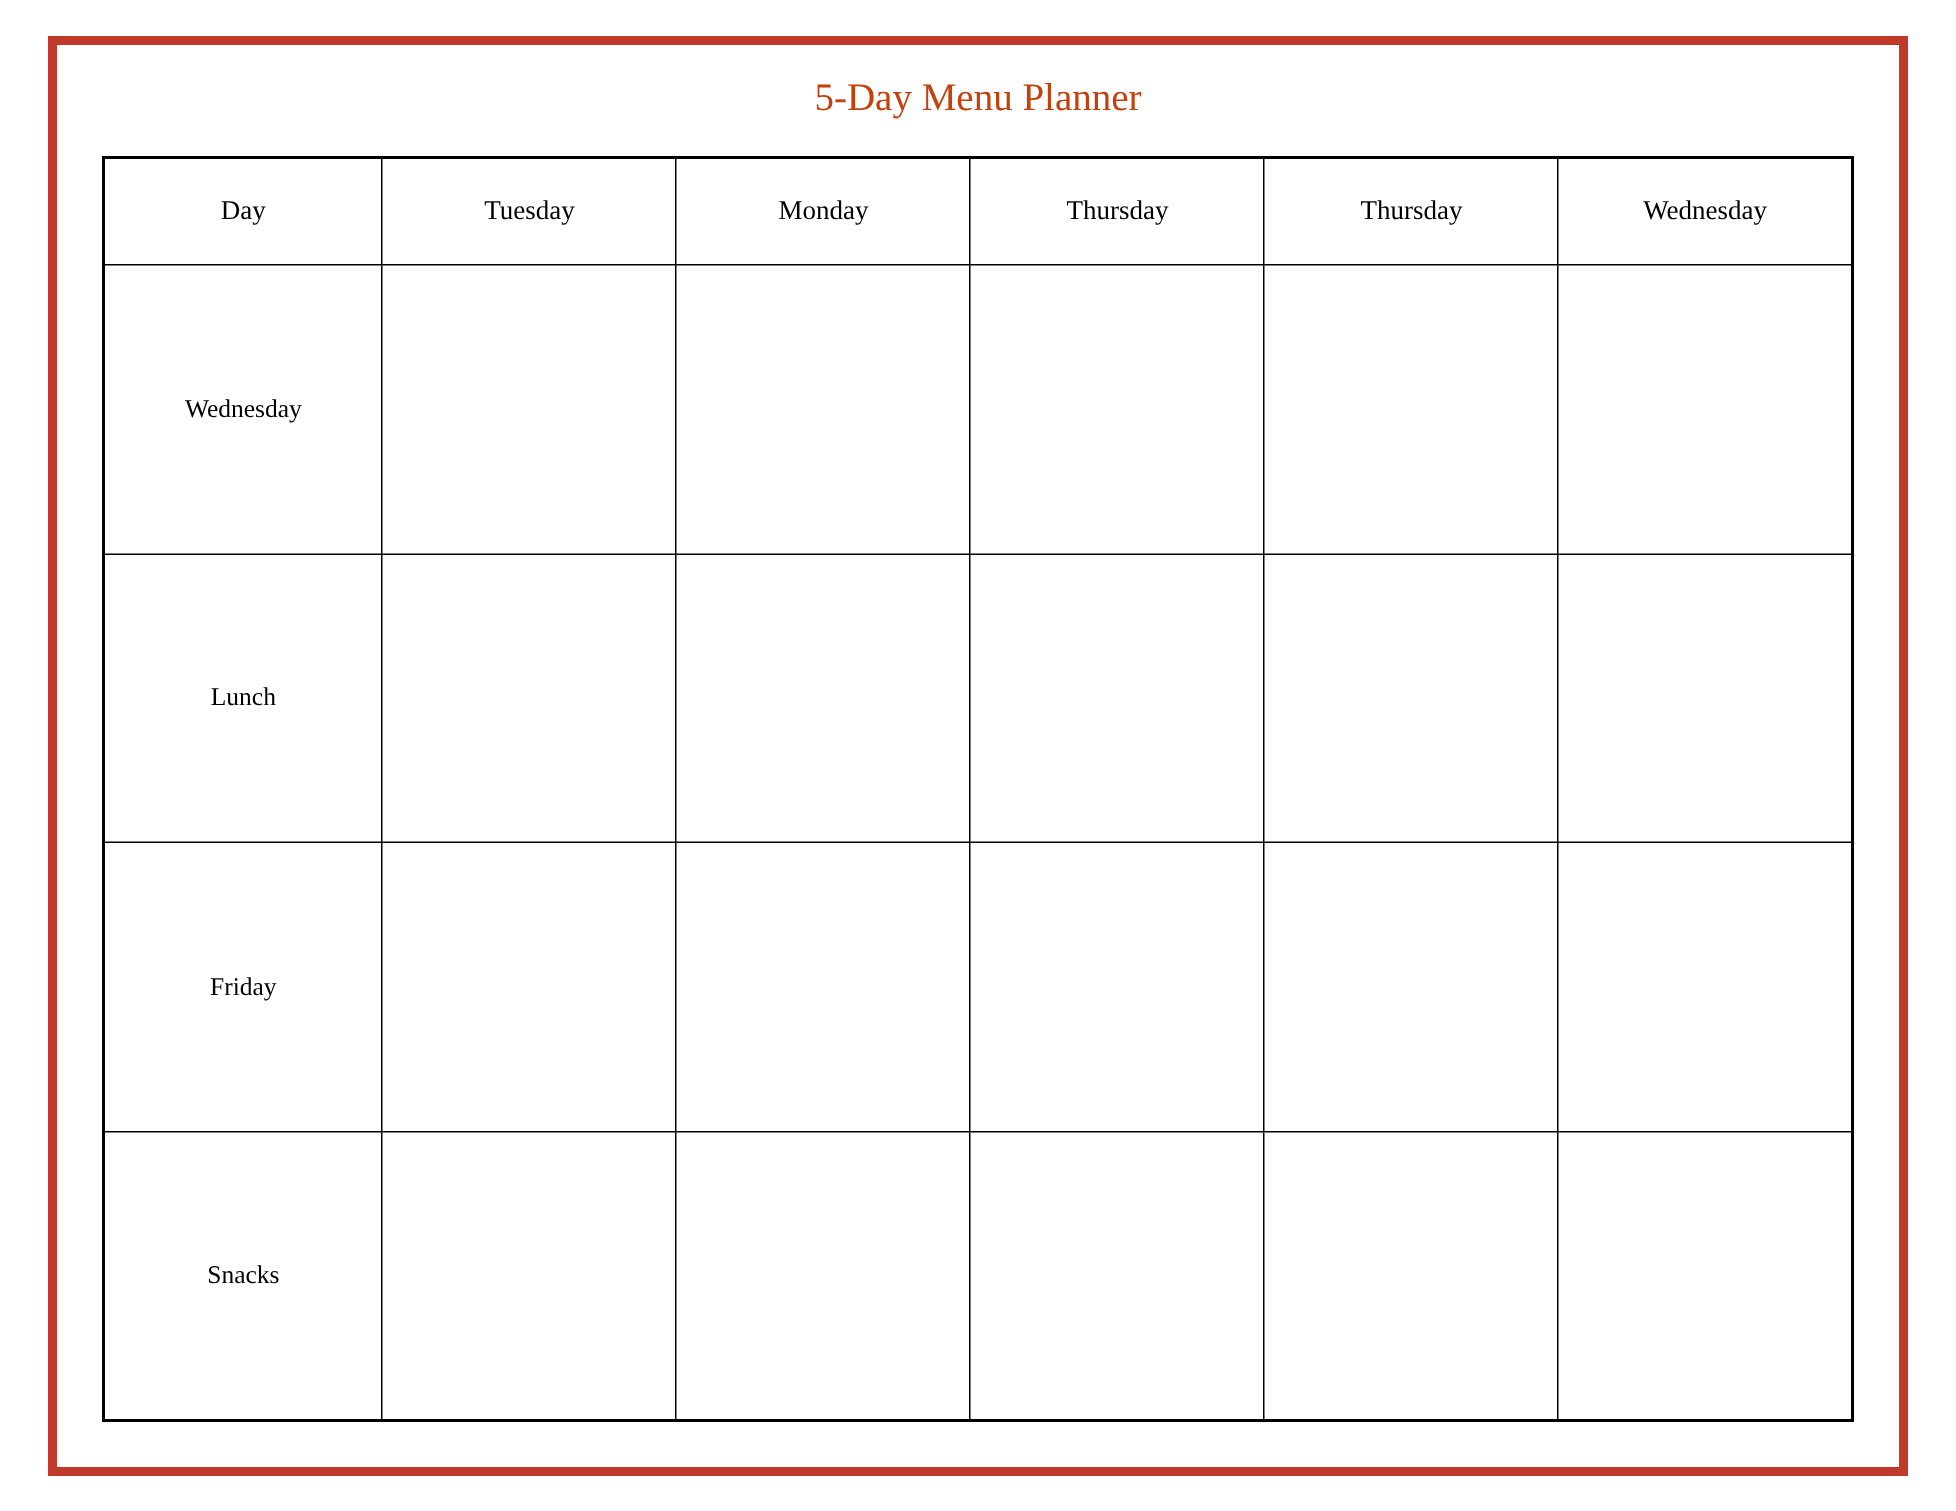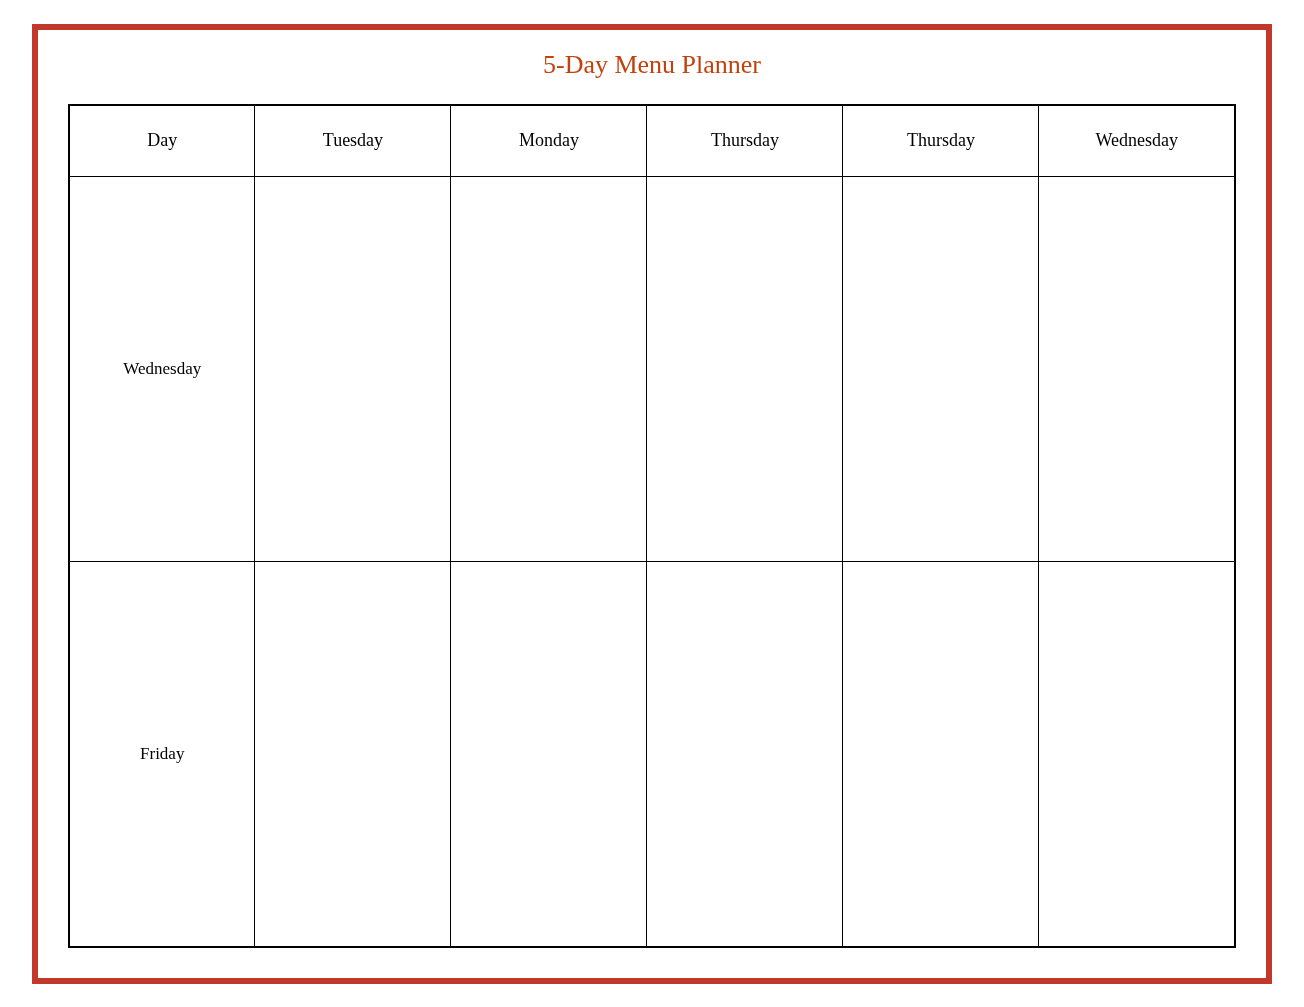--- a/index.html
+++ b/index.html
@@ -94,21 +94,37 @@
     <tbody id="table-body">
     <tr>
           <td class="meal-label col-day">Wednesday</td>
           <td class="col-day-name" contenteditable="true" style=""></td>
           <td class="col-day-name" contenteditable="true" style=""></td>
           <td class="col-day-name" contenteditable="true" style=""></td>
           <td class="col-day-name" contenteditable="true" style=""></td>
           <td class="col-day-name" contenteditable="true" style=""></td>
         </tr>
         <tr>
+          <td class="meal-label col-day">Lunch</td>
+          <td class="col-day-name" contenteditable="true" style=""></td>
+          <td class="col-day-name" contenteditable="true" style=""></td>
+          <td class="col-day-name" contenteditable="true" style=""></td>
+          <td class="col-day-name" contenteditable="true" style=""></td>
+          <td class="col-day-name" contenteditable="true" style=""></td>
+        </tr>
+        <tr>
           <td class="meal-label col-day">Friday</td>
+          <td class="col-day-name" contenteditable="true" style=""></td>
+          <td class="col-day-name" contenteditable="true" style=""></td>
+          <td class="col-day-name" contenteditable="true" style=""></td>
+          <td class="col-day-name" contenteditable="true" style=""></td>
+          <td class="col-day-name" contenteditable="true" style=""></td>
+        </tr>
+        <tr>
+          <td class="meal-label col-day">Snacks</td>
           <td class="col-day-name" contenteditable="true" style=""></td>
           <td class="col-day-name" contenteditable="true" style=""></td>
           <td class="col-day-name" contenteditable="true" style=""></td>
           <td class="col-day-name" contenteditable="true" style=""></td>
           <td class="col-day-name" contenteditable="true" style=""></td>
         </tr>
       </tbody>
   </table>
 </div>
 

